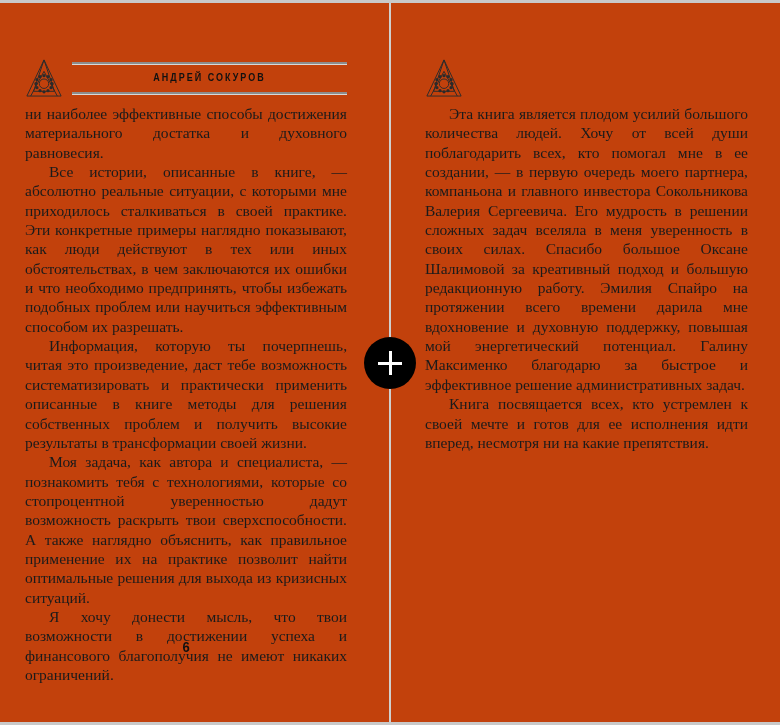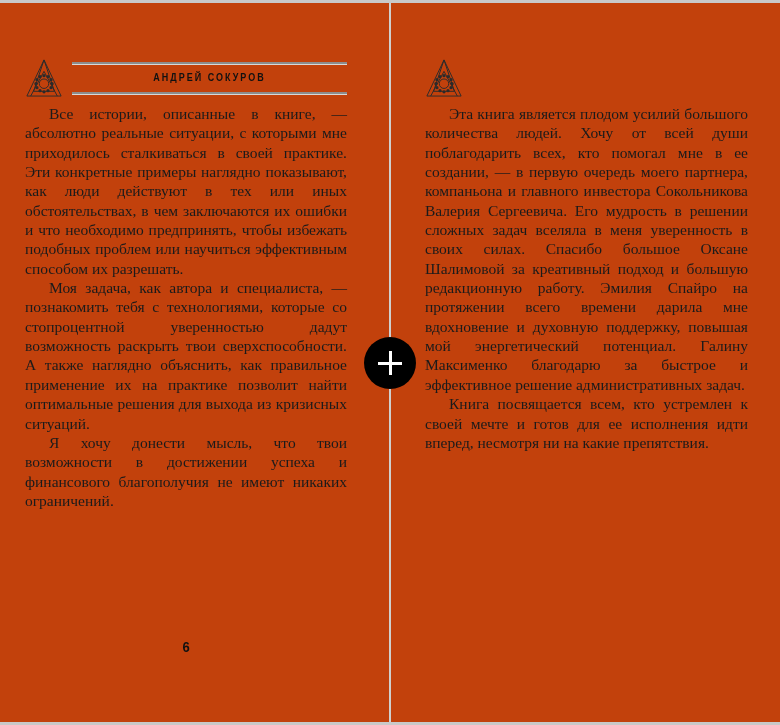--- a/index.html
+++ b/index.html
@@ -88,21 +88,23 @@
             <circle cx="11.5" cy="27" r="1.7"></circle>
           <circle cx="12.6" cy="22.8" r="1.7"></circle>
             <circle cx="15.8" cy="19.6" r="1.7"></circle>
         </g>
       </svg>
       <div class="rules">
         <span class="running-title">АНДРЕЙ СОКУРОВ</span>
       </div>
     </div>
     <div class="body">
+        <p class="noindent">ни наиболее эффективные способы достижения материального достатка и духовного равновесия.</p>
         <p>Все истории, описанные в книге, — абсолютно реальные ситуации, с которыми мне приходилось сталкиваться в своей практике. Эти конкретные примеры наглядно показывают, как люди действуют в тех или иных обстоятельствах, в чем заключаются их ошибки и что необходимо предпринять, чтобы избежать подобных проблем или научиться эффективным способом их разрешать.</p>
+        <p>Информация, которую ты почерпнешь, читая это произведение, даст тебе возможность систематизировать и практически применить описанные в книге методы для решения собственных проблем и получить высокие результаты в трансформации своей жизни.</p>
         <p>Моя задача, как автора и специалиста, — познакомить тебя с технологиями, которые со стопроцентной уверенностью дадут возможность раскрыть твои сверхспособности. А также наглядно объяснить, как правильное применение их на практике позволит найти оптимальные решения для выхода из кризисных ситуаций.</p>
         <p>Я хочу донести мысль, что твои возможности в достижении успеха и финансового благополучия не имеют никаких ограничений.</p>
       </div>
   </div>
 
   <div class="pagenum">6</div>
 
   <div class="page page-right">
     <div class="pghead">
       <svg class="ornament" viewBox="0 0 40 42">
@@ -122,21 +124,21 @@
             <circle cx="15.8" cy="34.4" r="1.7"></circle>
           <circle cx="12.6" cy="31.2" r="1.7"></circle>
             <circle cx="11.5" cy="27" r="1.7"></circle>
           <circle cx="12.6" cy="22.8" r="1.7"></circle>
             <circle cx="15.8" cy="19.6" r="1.7"></circle>
         </g>
       </svg>
     </div>
     <div class="body">
         <p>Эта книга является плодом усилий большого количества людей. Хочу от всей души поблагодарить всех, кто помогал мне в ее создании, — в первую очередь моего партнера, компаньона и главного инвестора Сокольникова Валерия Сергеевича. Его мудрость в решении сложных задач вселяла в меня уверенность в своих силах. Спасибо большое Оксане Шалимовой за креативный подход и большую редакционную работу. Эмилия Спайро на протяжении всего времени дарила мне вдохновение и духовную поддержку, повышая мой энергетический потенциал. Галину Максименко благодарю за быстрое и эффективное решение административных задач.</p>
-        <p>Книга посвящается всем, кто устремлен к своей мечте и готов для ее исполнения идти вперед, несмотря ни на какие препятствия.</p>
+        <p>Книга посвящается всех, кто устремлен к своей мечте и готов для ее исполнения идти вперед, несмотря ни на какие препятствия.</p>
       </div>
   </div>
 
   <button class="plus-btn">
     <span class="plus-icon"></span>
   </button>
 
 </div>
 
 </body></html>

